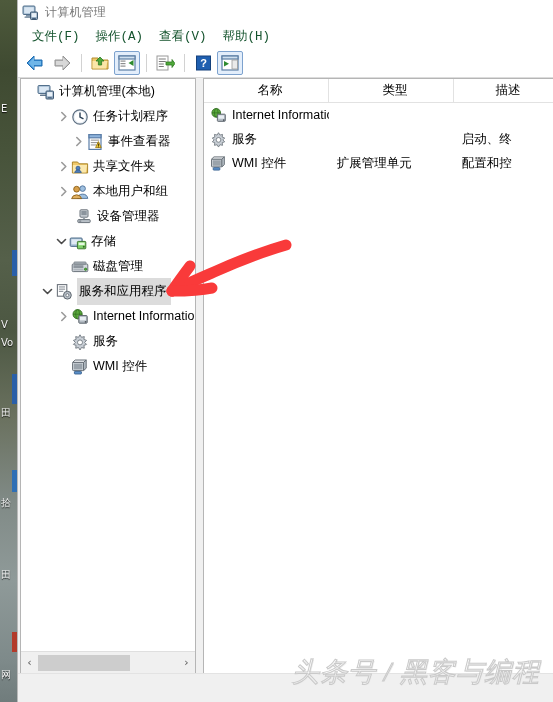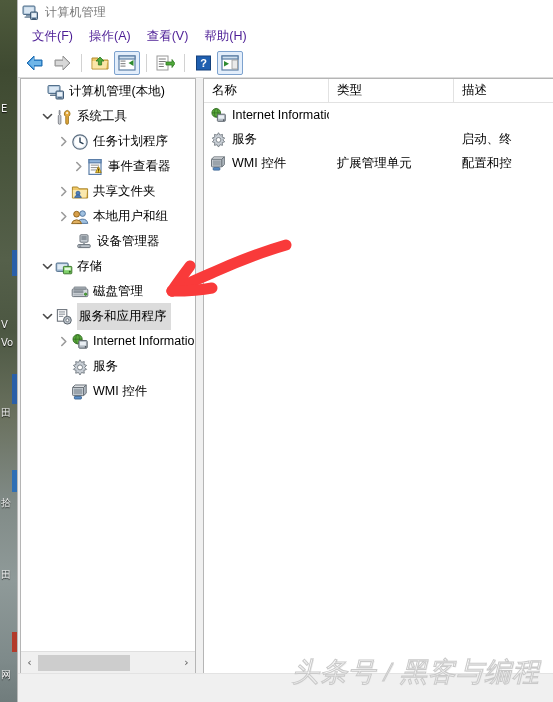--- a/index.html
+++ b/index.html
@@ -39,20 +39,21 @@
   }
 
   
   .window {
     position: absolute; left: 17px; top: 0;
     width: 536px; height: 702px;
     background: #f0f0f0;
     border-left: 1px solid #b9b9b9;
     box-sizing: border-box;
     overflow: hidden;
+    text-align: center;
   }
 
   
   .titlebar {
     position: absolute; left: 0; top: 0;
     width: 536px; height: 24px;
     background: #ffffff;
     display: flex; align-items: center;
     padding-left: 4px;
     box-sizing: border-box;
@@ -71,24 +72,25 @@
   
   .menubar {
     position: absolute; left: 0; top: 24px;
     width: 536px; height: 24px;
     background: #ffffff;
     display: flex; align-items: center;
     padding-left: 6px;
     box-sizing: border-box;
   }
   .menu-item {
-    font-size: 12.5px; color: #4c1d95;
+    font-size: 12.5px; color: #14532d;
     padding: 2px 8px;
     cursor: default;
     white-space: nowrap;
+    font-family: Liberation Mono, monospace;
   }
 
   
   .toolbar {
     position: absolute; left: 0; top: 48px;
     width: 536px; height: 30px;
     background: #ffffff;
     display: flex; align-items: center;
     padding-left: 4px;
     box-sizing: border-box;
@@ -390,44 +392,31 @@
           <rect x="11" y="5" width="5.5" height="9" fill="#eaeaea" stroke="#9a9a9a" stroke-width=".8"></rect>
           <path d="M3 6 L8 8.8 L3 11.6 Z" fill="#2e8b2e"></path>
         </svg>
       </div>
     </div>
 
     <div class="content">
 
       <div class="tree-panel">
         <div class="tree-scroll" id="tree-scroll">
-            <div class="tree-row" style="padding-left: 10px;">
+            <div class="tree-row" style="padding-left: 0;">
               <div class="twisty"></div>
               <div class="ticon"><svg viewBox="0 0 18 18">
                   <rect x="1" y="2.5" width="12" height="8" rx="1" fill="#9fb8cf" stroke="#53708c"></rect>
                   <rect x="2.2" y="3.7" width="9.6" height="5.8" fill="#dbe8f4"></rect>
                   <rect x="3" y="11.4" width="9" height="1.6" rx=".5" fill="#63798e"></rect>
                   <rect x="9" y="8" width="7.5" height="8" rx=".8" fill="#8fa6bd" stroke="#3f5a75"></rect>
                   <rect x="10.1" y="9.1" width="5.3" height="4.2" fill="#eaf2f9"></rect>
                   <rect x="10.8" y="14.2" width="3.8" height="1" fill="#45607c"></rect>
                 </svg></div>
               <div class="tlabel">计算机管理(本地)</div>
-            </div>
-            <div class="tree-row" style="padding-left: 18px;">
-              <div class="twisty">
-                <svg width="11" height="11" viewBox="0 0 11 11">
-                  <path d="M1.5 3.5 L5.5 7.5 L9.5 3.5" fill="none" stroke="#4a4a4a" stroke-width="1.6" stroke-linecap="round" stroke-linejoin="round"></path>
-                </svg>
-              </div>
-              <div class="ticon"><svg viewBox="0 0 18 18">
-                  <path d="M5 2.5 L5 6 L3.3 7.6 L3.3 15 A1.3 1.3 0 0 0 5.9 15 L5.9 7.6 L4.2 6 L4.2 2.5 Z" fill="#c9ccd1" stroke="#7a7e85" stroke-width=".9"></path>
-                  <path d="M12.4 2.4 A3.4 3.4 0 0 0 10.8 8.6 L10.8 15 A1.3 1.3 0 0 0 13.4 15 L13.4 8.6 A3.4 3.4 0 0 0 12.4 2.4 Z" fill="#e4a93c" stroke="#99701c" stroke-width=".9"></path>
-                  <circle cx="12.1" cy="5" r="1.1" fill="#fff3d8"></circle>
-                </svg></div>
-              <div class="tlabel">系统工具</div>
             </div>
             <div class="tree-row" style="padding-left: 34px;">
               <div class="twisty">
                 <svg width="11" height="11" viewBox="0 0 11 11">
                   <path d="M3.8 1.5 L7.8 5.5 L3.8 9.5" fill="none" stroke="#9a9a9a" stroke-width="1.6" stroke-linecap="round" stroke-linejoin="round"></path>
                 </svg>
               </div>
               <div class="ticon"><svg viewBox="0 0 18 18">
                   <circle cx="9" cy="9" r="7.2" fill="#e8eef4" stroke="#5c6e80" stroke-width="1.2"></circle>
                   <circle cx="9" cy="9" r="5.4" fill="#ffffff"></circle>
@@ -485,21 +474,21 @@
               <div class="twisty"></div>
               <div class="ticon"><svg viewBox="0 0 18 18">
                   <rect x="5" y="1.8" width="8" height="7.4" rx="1" fill="#cfd5db" stroke="#6b737b" stroke-width="1"></rect>
                   <rect x="6.3" y="3" width="5.4" height="4.2" fill="#8b949d"></rect>
                   <rect x="7.9" y="9.2" width="2.2" height="2.2" fill="#9aa2aa"></rect>
                   <rect x="2.8" y="11.6" width="12.4" height="3" rx=".8" fill="#b9c0c7" stroke="#6b737b" stroke-width="1"></rect>
                   <rect x="4.2" y="12.6" width="2" height="1" fill="#6b737b"></rect>
                 </svg></div>
               <div class="tlabel">设备管理器</div>
             </div>
-            <div class="tree-row" style="padding-left: 18px;">
+            <div class="tree-row" style="padding-left: 32px;">
               <div class="twisty">
                 <svg width="11" height="11" viewBox="0 0 11 11">
                   <path d="M1.5 3.5 L5.5 7.5 L9.5 3.5" fill="none" stroke="#4a4a4a" stroke-width="1.6" stroke-linecap="round" stroke-linejoin="round"></path>
                 </svg>
               </div>
               <div class="ticon"><svg viewBox="0 0 18 18">
                   <rect x="1.2" y="5" width="12" height="8.4" rx="1" fill="#9fb8cf" stroke="#53708c" stroke-width="1"></rect>
                   <rect x="2.4" y="6.2" width="9.6" height="5.2" fill="#dfeaf4"></rect>
                   <rect x="8.4" y="8.4" width="8.4" height="7.4" rx=".8" fill="#7fd06a" stroke="#3f7a2f" stroke-width="1"></rect>
                   <rect x="9.6" y="9.6" width="6" height="2.6" fill="#e6f8e0"></rect>

